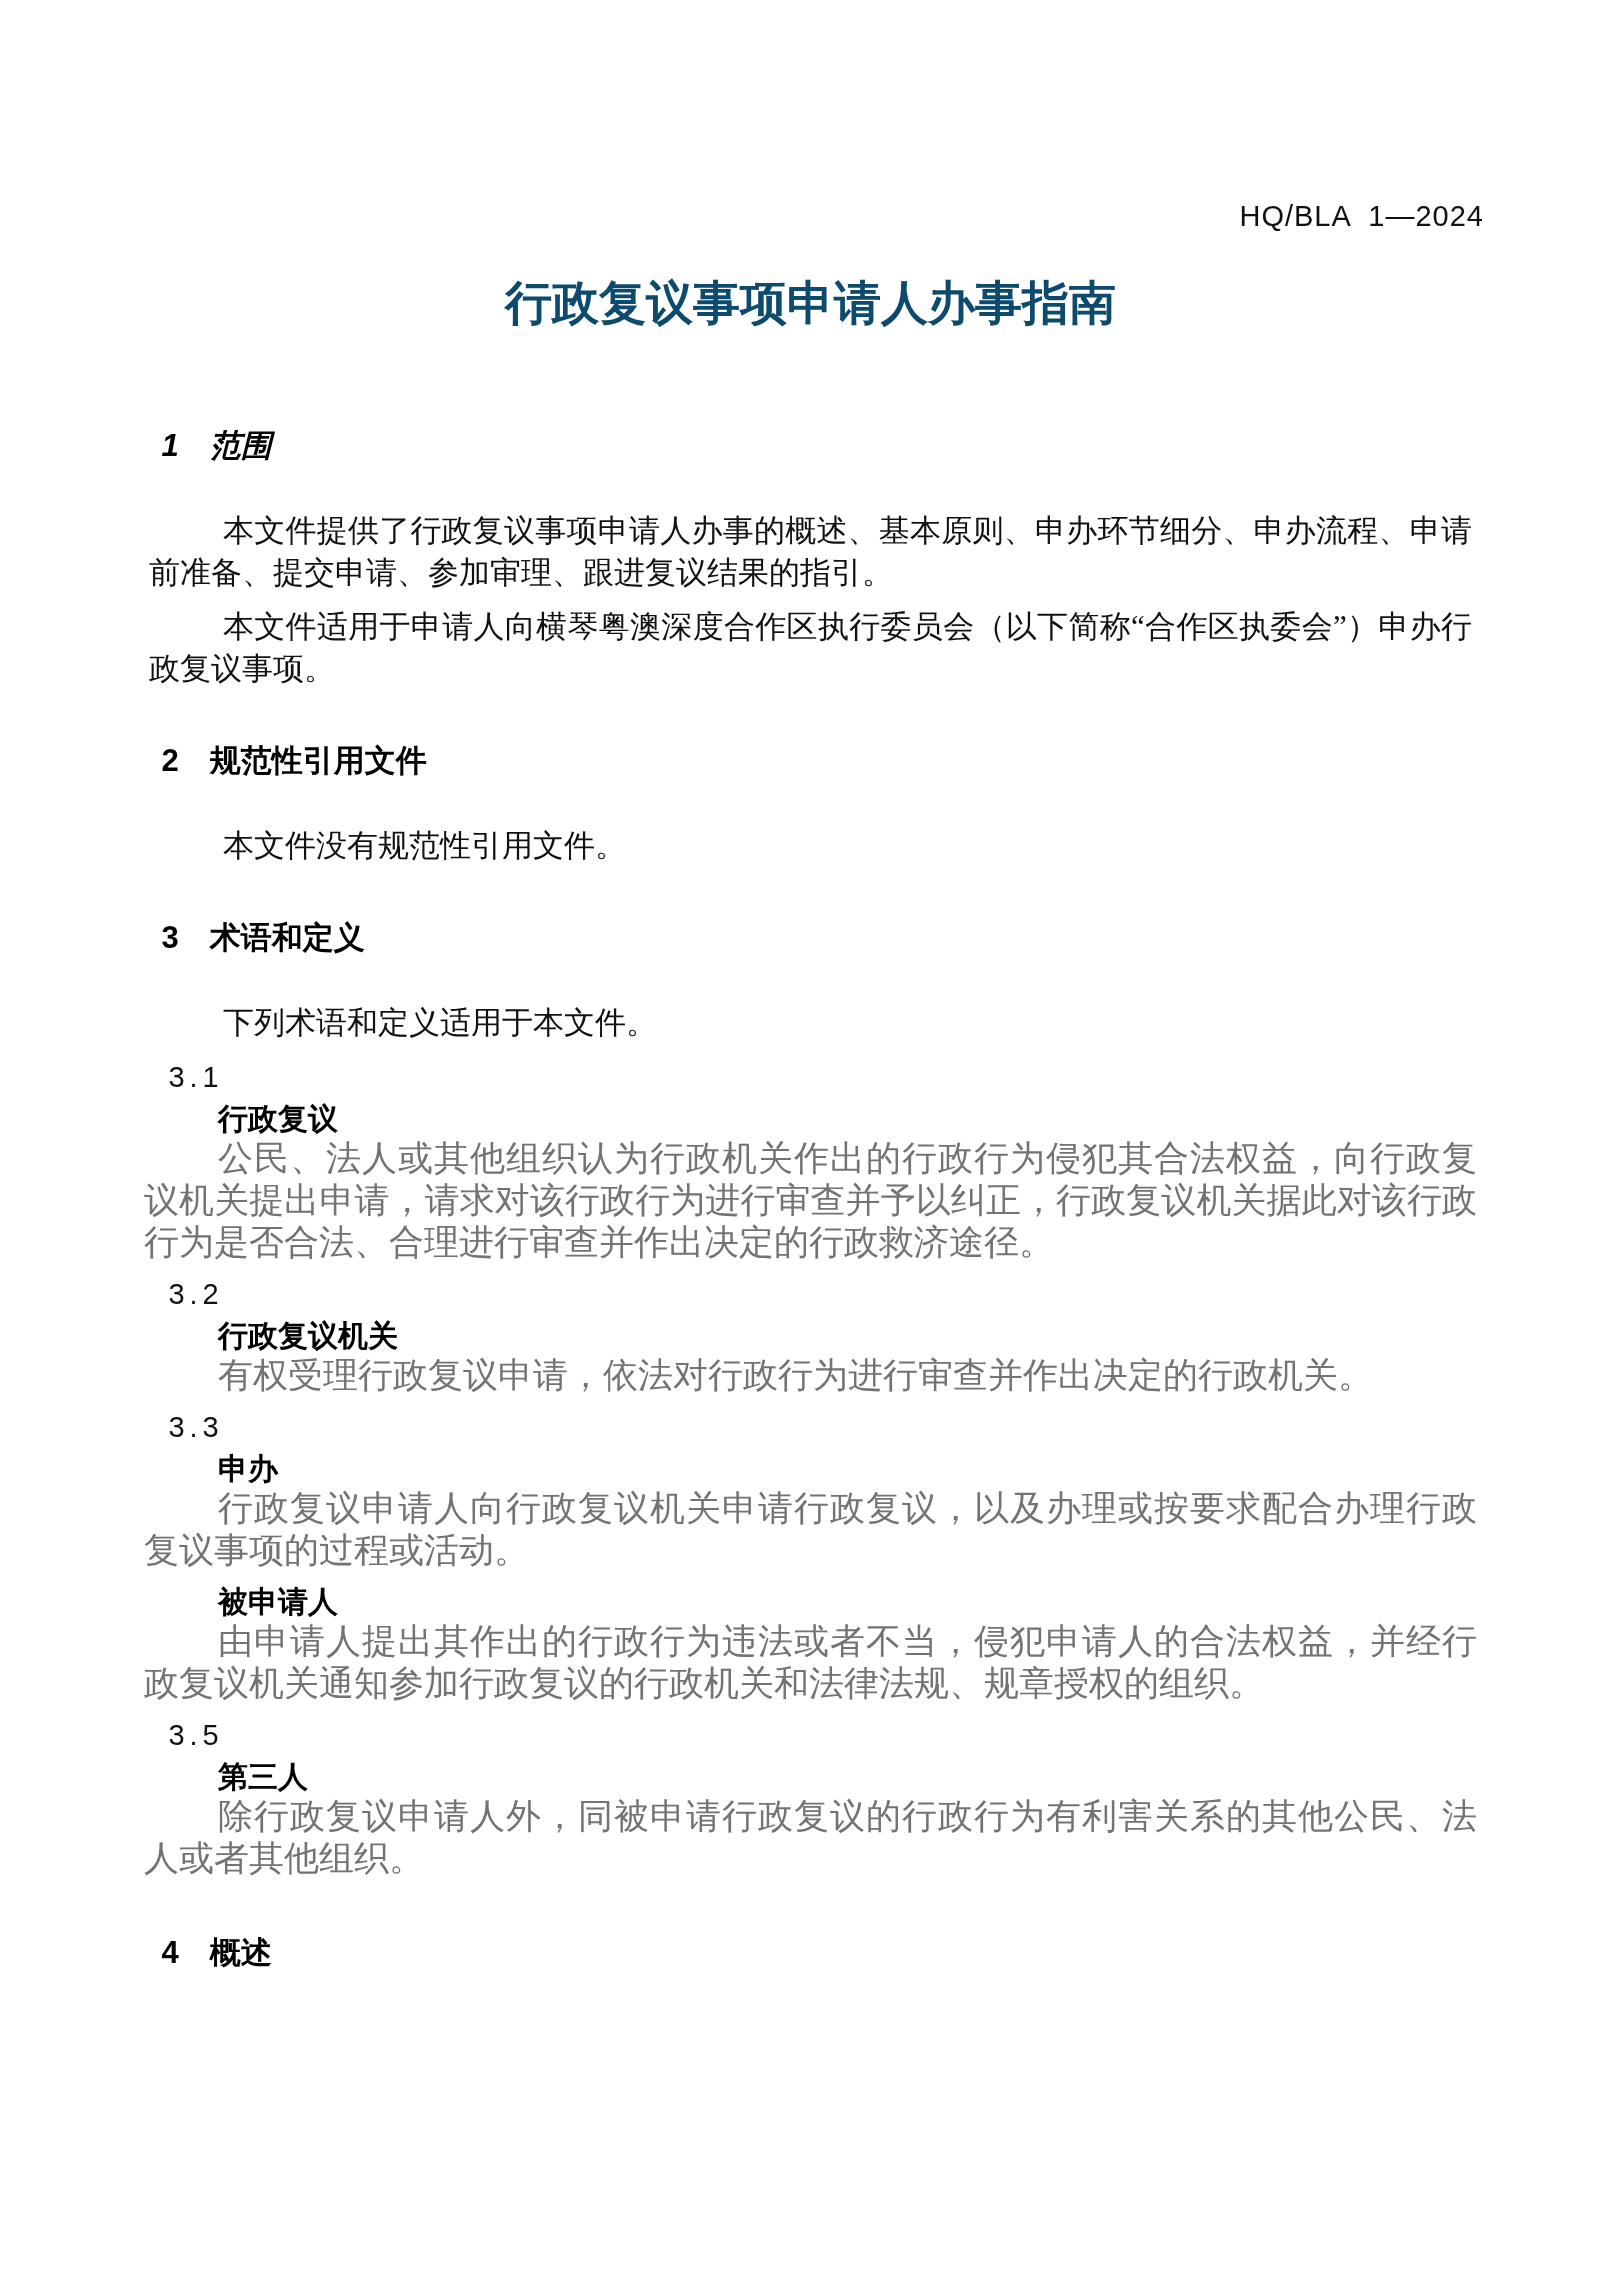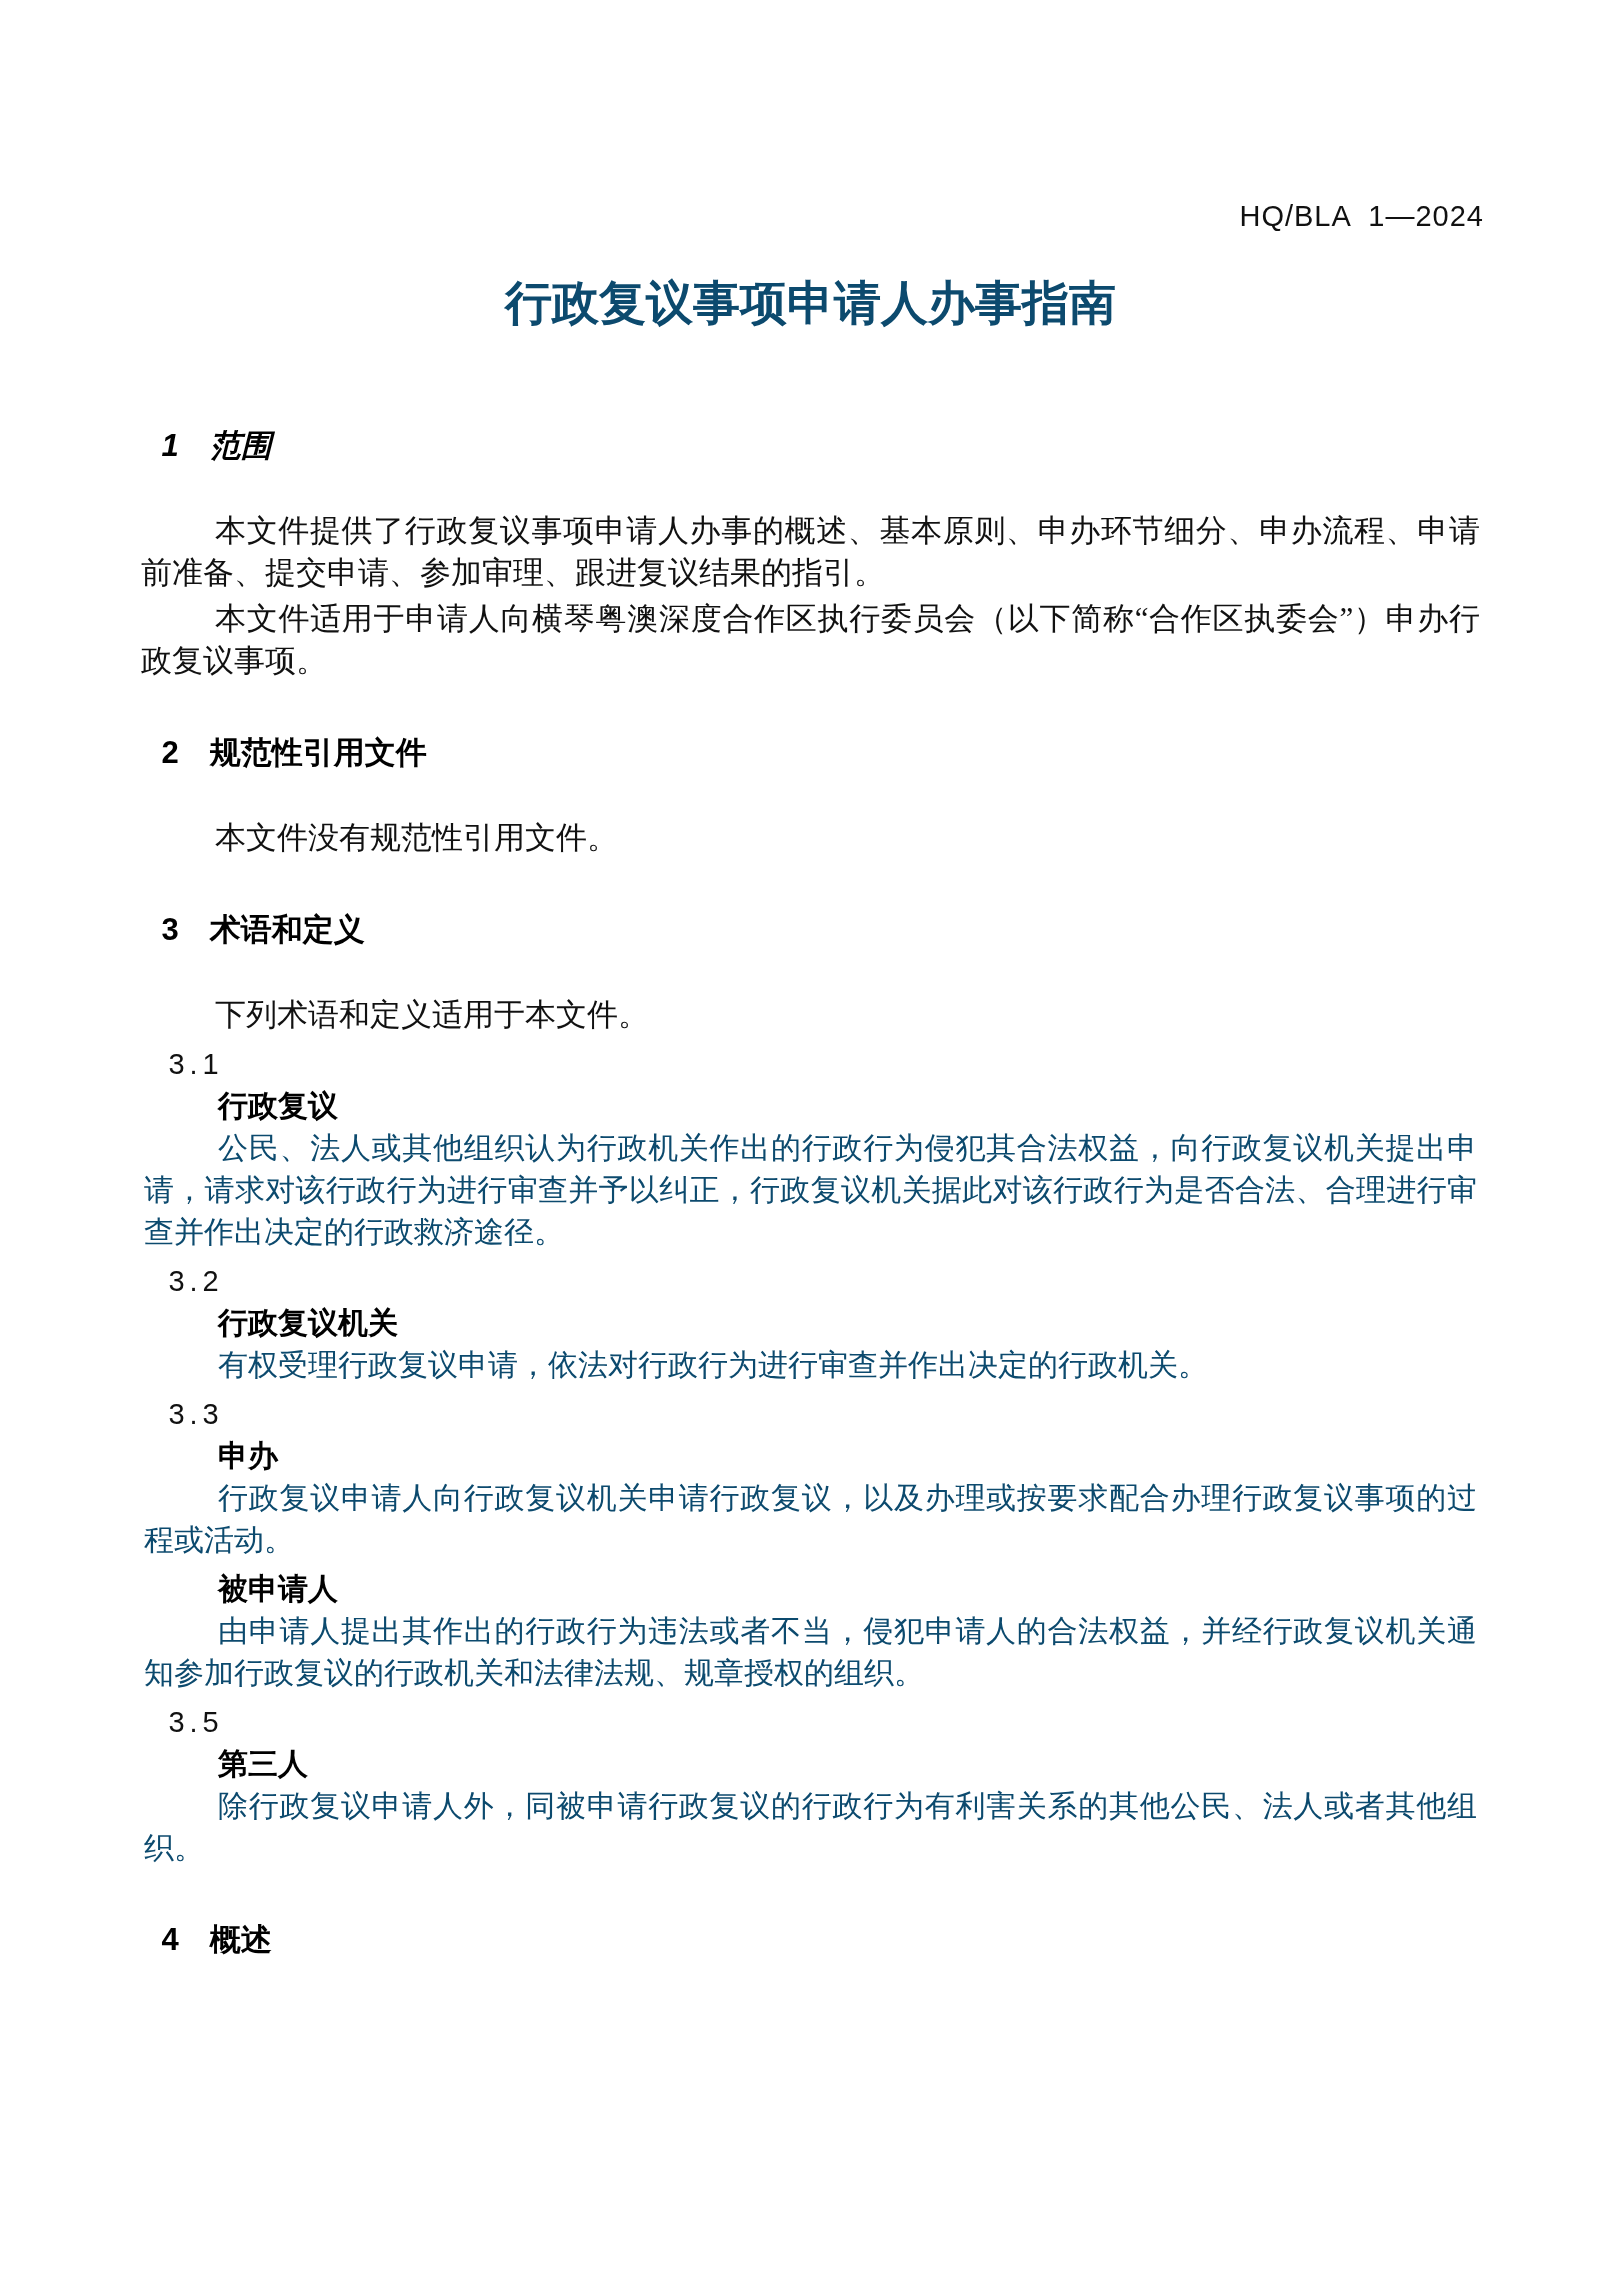--- a/index.html
+++ b/index.html
@@ -55,21 +55,21 @@
   .section-heading .h-num {
     display: inline-block;
     margin-right: 29px;
     letter-spacing: 2px;
   }
   
   .para {
     font-family: "Liberation Serif", serif;
     font-size: 31px;
     line-height: 42px;
-    margin: 4px;
+    margin: 12px;
     text-align: justify;
     text-indent: 74px;
     color: #111111;
   }
   
   .term-block {
     margin: 7px;
   }
   .term-num {
     font-family: "Liberation Sans", sans-serif;
@@ -81,27 +81,27 @@
   }
   .term-name {
     font-family: "Liberation Sans", sans-serif;
     font-weight: bold;
     font-size: 30px;
     line-height: 42px;
     margin-left: 74px;
     color: #000000;
   }
   .term-def {
-    font-family: Liberation Serif, serif;
-    font-size: 30px;
+    font-family: Liberation Mono, monospace;
+    font-size: 35px;
     line-height: 42px;
     margin: 0;
     text-align: justify;
     text-indent: 74px;
-    color: #0c4a6e;
+    color: #737373;
   }
   
   .page-number {
     position: absolute;
     top: 2096px;
     right: 174px;
     font-family: "Liberation Serif", serif;
     font-size: 29px;
     color: #111111;
   }

